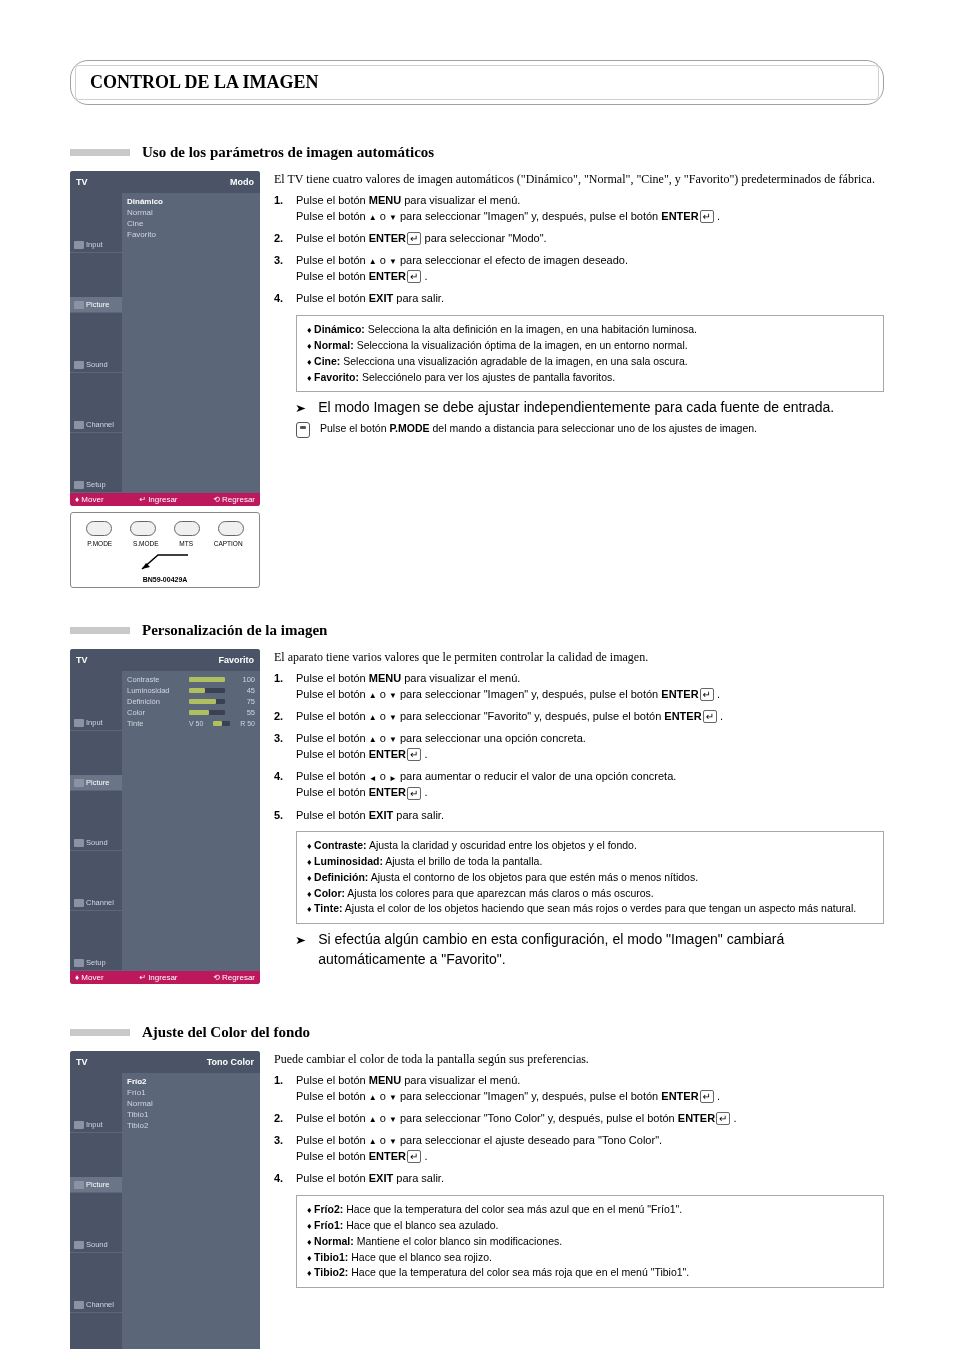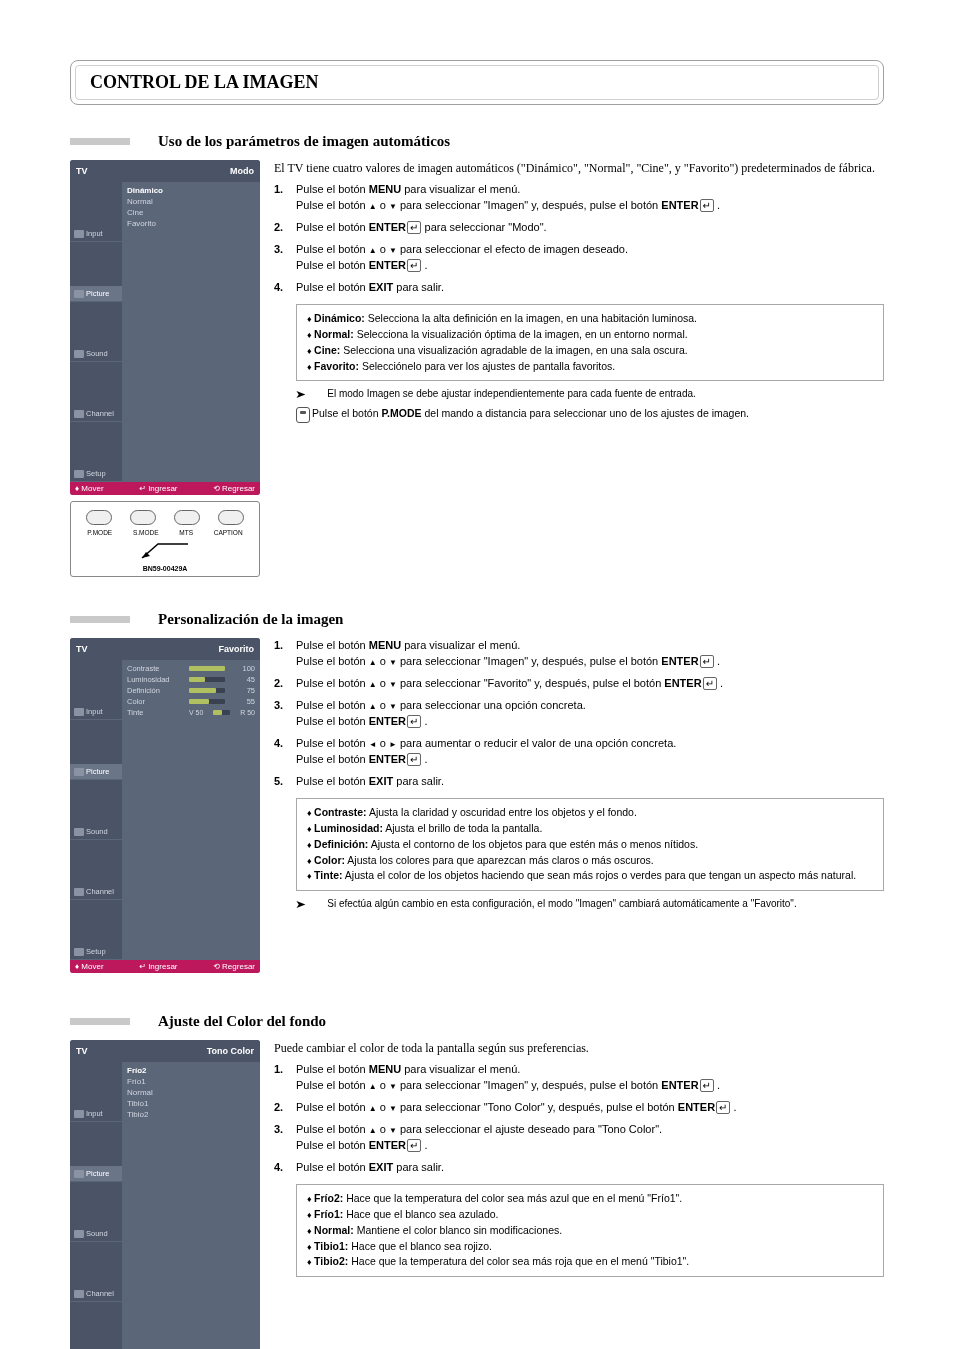--- a/index.html
+++ b/index.html
@@ -1,44 +1,44 @@
 <!DOCTYPE html>
 <html><head>
 <meta charset="utf-8">
 <style>
   * { box-sizing: border-box; margin: 0; padding: 0; }
   body { font-family: Arial, sans-serif; background: #fff; width: 954px; color: #000; font-size: 11px; }
   .page { padding: 60px 70px 40px 70px; position: relative; }
-  .outer-frame { border: 1px solid #a0a0a0; border-radius: 8px; padding: 4px; margin-bottom: 28px; }
+  .outer-frame { border: 1px solid #a0a0a0; border-radius: 18px; padding: 4px; margin-bottom: 39px; }
   .inner-frame { border: 1px solid #d0d0d0; border-radius: 4px; padding: 6px 14px; }
   .page-title { font-family: "Times New Roman", serif; font-size: 18px; font-weight: bold; }
   .section { margin-bottom: 34px; }
   .section-head { display: flex; align-items: center; margin-bottom: 10px; }
   .head-bar { width: 60px; height: 7px; background: #c9c9c9; margin-right: 12px; }
-  .section-title { font-family: "Times New Roman", serif; font-size: 15px; font-weight: bold; margin-left: 16px; }
+  .section-title { font-family: "Times New Roman", serif; font-size: 15px; font-weight: bold; }
   .section-body { display: flex; gap: 14px; }
   .left-col { width: 190px; flex-shrink: 0; }
   .right-col { flex: 1; }
   .intro { font-family: "Times New Roman", serif; font-size: 12px; line-height: 1.35; margin-bottom: 6px; }
   ol.steps { list-style: none; padding: 0; }
   ol.steps > li { display: flex; margin-bottom: 6px; line-height: 1.45; }
   .step-num { font-weight: bold; width: 22px; flex-shrink: 0; }
   .step-text { flex: 1; }
   .enter-icon, .arrow-icon, .remote-icon, .note-arrow { display: inline-block; vertical-align: middle; }
   .enter-icon::after { content: "↵"; font-size: 10px; border: 1px solid #666; border-radius: 2px; padding: 0 2px; margin-left: 1px; }
   .arrow-up::after { content: "▲"; font-size: 8px; }
   .arrow-down::after { content: "▼"; font-size: 8px; }
   .arrow-left::after { content: "◄"; font-size: 8px; }
   .arrow-right::after { content: "►"; font-size: 8px; }
   .info-box { border: 1px solid #a8a8a8; padding: 6px 10px; margin: 8px 0 6px 22px; font-size: 10.5px; line-height: 1.5; }
   .info-box .row { display: block; }
   .diamond::before { content: "♦ "; font-size: 9px; color: #000; }
-  .note { margin: 6px 0 4px 22px; font-size: 10px; line-height: 1.4; display: flex; align-items: flex-start; gap: 22px; }
+  .note { margin: 6px 0 4px 22px; font-size: 14px; line-height: 1.4; display: flex; align-items: flex-start; gap: 13px; }
   .note-arrow::after { content: "➤"; font-size: 11px; transform: scaleX(1.2); display: inline-block; }
-  .remote-note { margin: 4px 0 0 22px; font-size: 10.5px; display: flex; align-items: flex-start; gap: 2px; }
+  .remote-note { margin: 4px 0 0 22px; font-size: 10.5px; display: flex; align-items: flex-start; gap: 10px; }
   .remote-icon { border: 1px solid #555; border-radius: 3px; width: 14px; height: 16px; position: relative; flex-shrink: 0; }
   .remote-icon::after { content: ""; position: absolute; left: 3px; top: 3px; width: 6px; height: 3px; background: #555; border-radius: 1px; }
   .tv-panel { background: #5b6678; color: #fff; font-size: 8.5px; border-radius: 3px; overflow: hidden; margin-bottom: 6px; }
   .tv-header { display: flex; justify-content: space-between; background: #4a5466; padding: 6px 6px; font-weight: bold; font-size: 9px; }
   .tv-body { display: flex; }
   .tv-tabs { width: 52px; background: #4a5466; }
   .tv-tab { padding: 3px 4px; font-size: 7.5px; color: #d0d5e0; border-bottom: 1px solid #5b6678; display: flex; align-items: center; gap: 2px; margin-top: 44px; }
   .tv-tab.active { background: #6b7588; color: #fff; }
   .tab-icon { width: 10px; height: 8px; background: #8a92a3; display: inline-block; border-radius: 1px; }
   .tv-content { flex: 1; padding: 3px 5px; }
@@ -255,20 +255,21 @@
             </div>
           </div>
           <div class="tv-footer">
             <span>♦ <span>Mover</span></span>
             <span>↵ <span>Ingresar</span></span>
             <span>⟲ <span>Regresar</span></span>
           </div>
         </div>
       </div>
       <div class="right-col">
+        <div class="intro">El aparato tiene varios valores que le permiten controlar la calidad de imagen.</div>
         <ol class="steps">
           <li>
               <span class="step-num">1.</span>
               <span class="step-text"><span>Pulse el botón </span><b>MENU</b><span> para visualizar el menú.</span><br><span>Pulse el botón </span><span class="arrow-icon arrow-up"></span><span> o </span><span class="arrow-icon arrow-down"></span><span> para seleccionar "Imagen" y, después, pulse el botón </span><b>ENTER</b><span class="enter-icon"></span><span> .</span></span>
             </li>
           <li>
               <span class="step-num">2.</span>
               <span class="step-text"><span>Pulse el botón </span><span class="arrow-icon arrow-up"></span><span> o </span><span class="arrow-icon arrow-down"></span><span> para seleccionar "Favorito" y, después, pulse el botón </span><b>ENTER</b><span class="enter-icon"></span><span> .</span></span>
             </li>
           <li>

